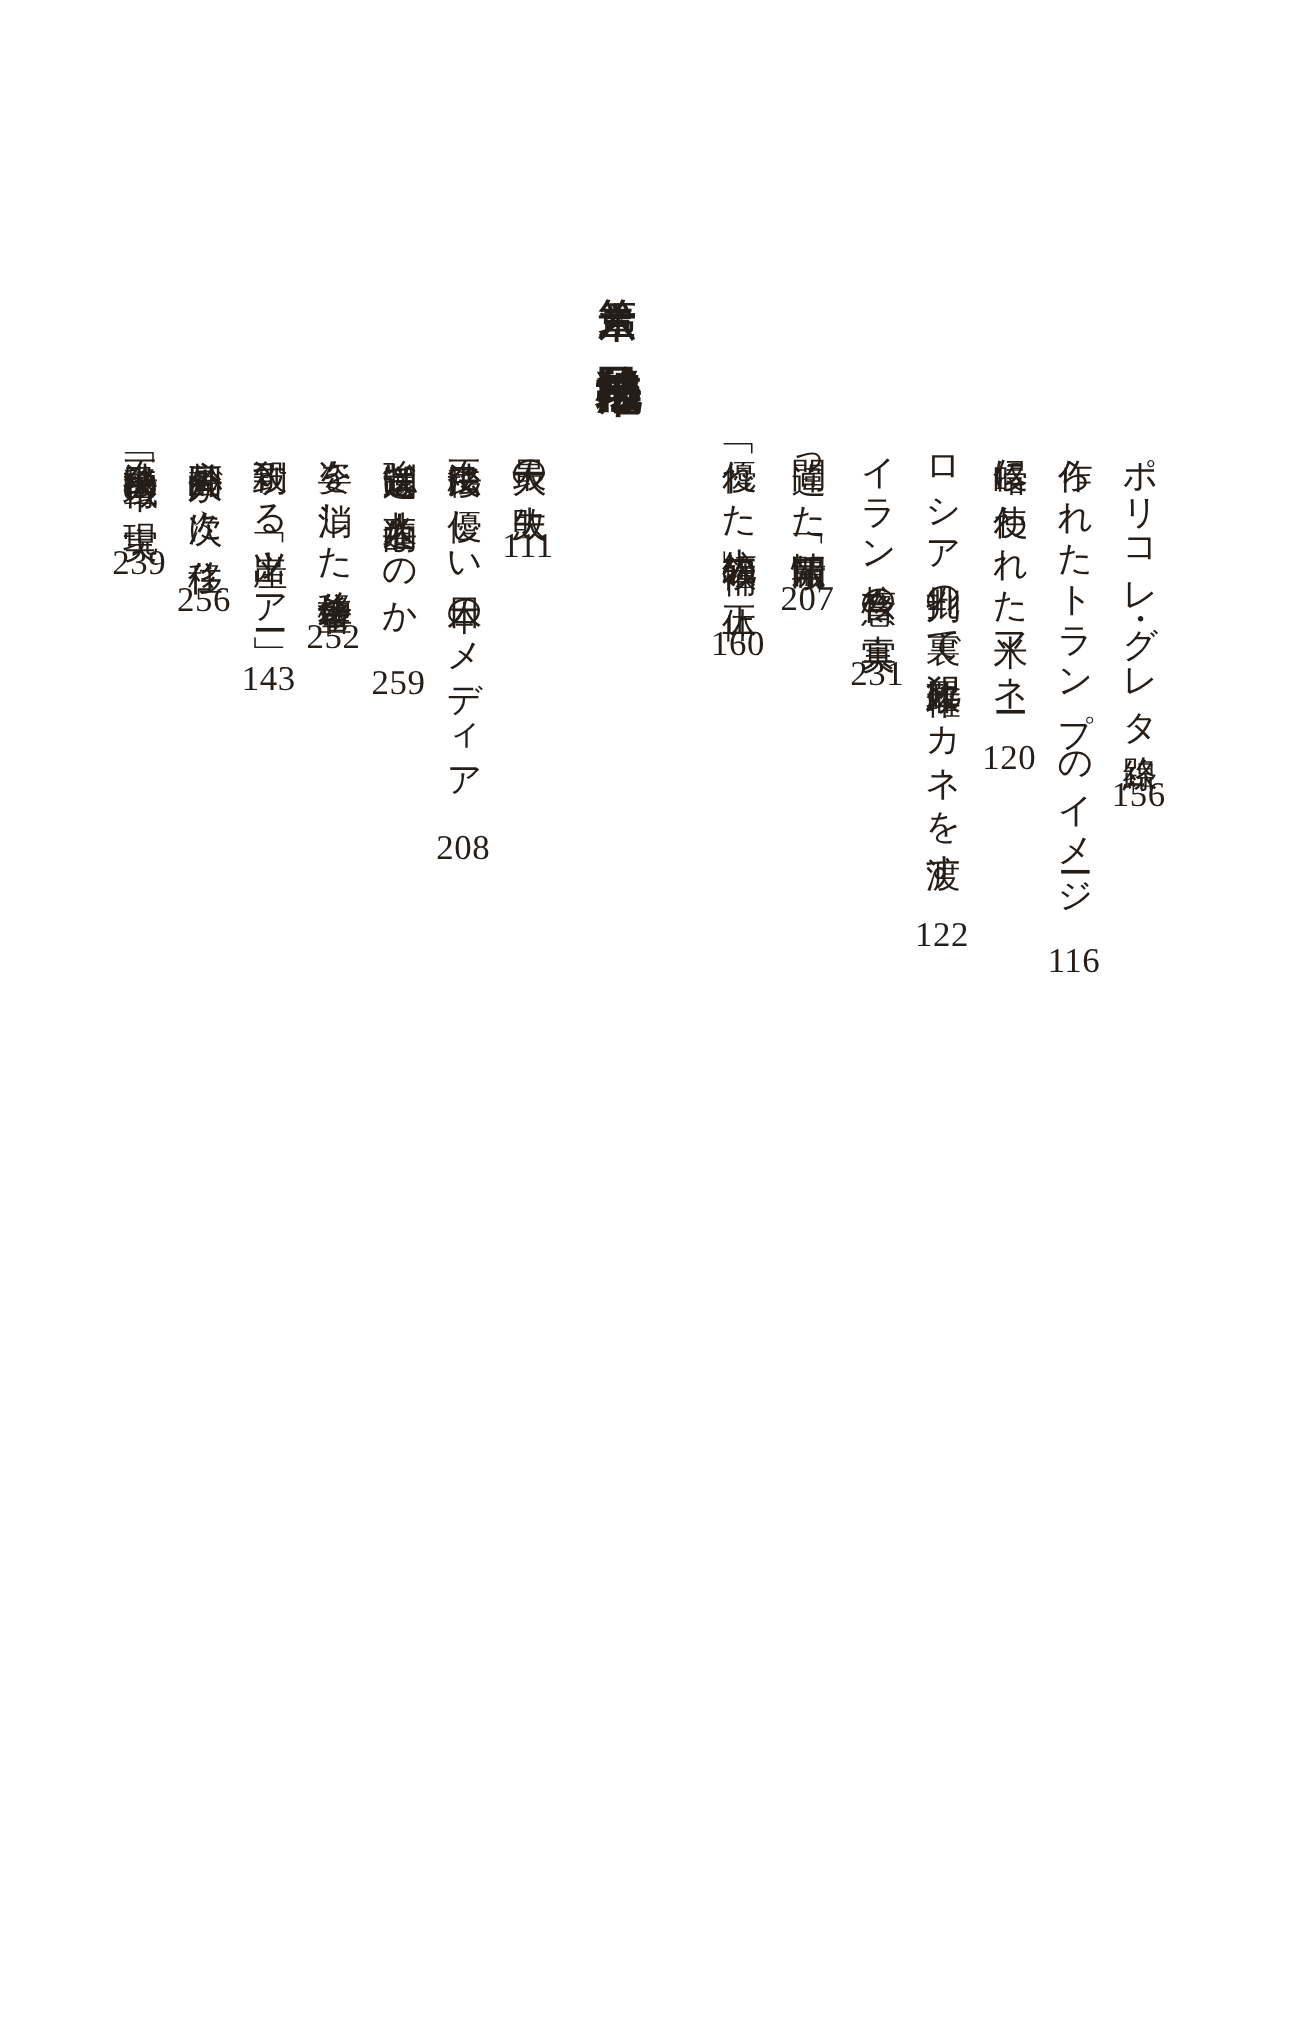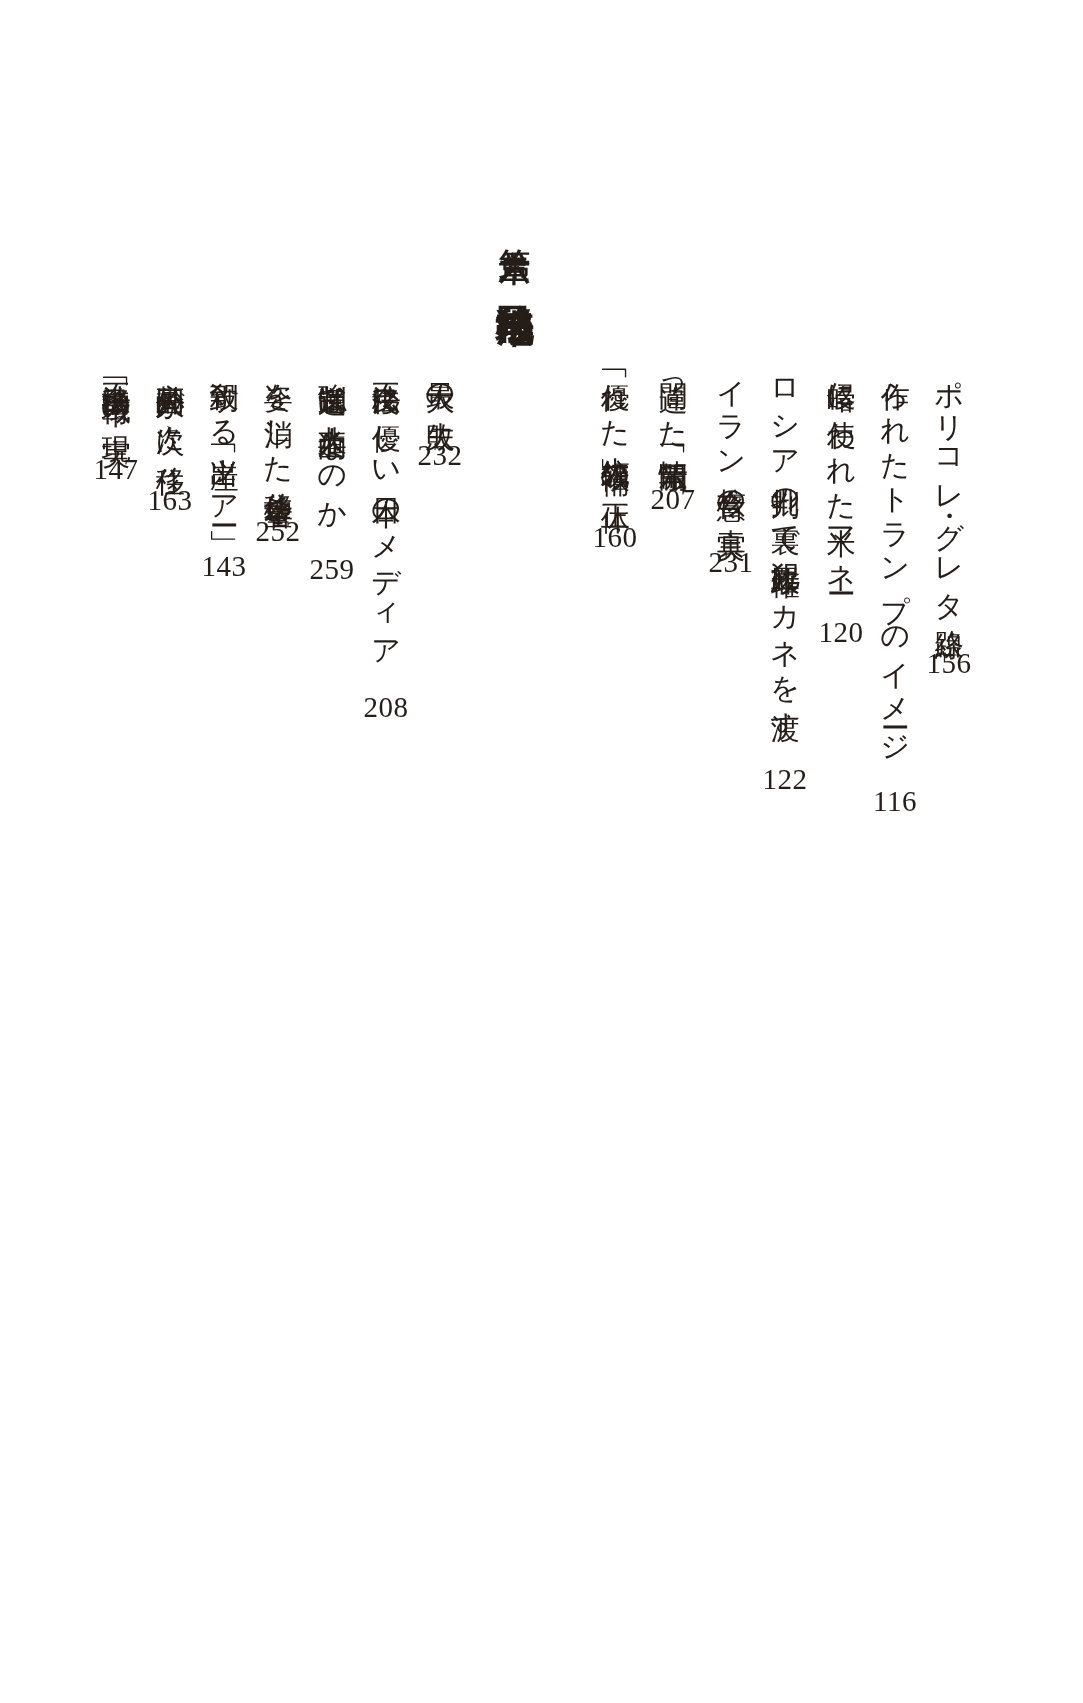--- a/index.html
+++ b/index.html
@@ -101,40 +101,40 @@
     <span class="pnum">160</span>
   </div>
 
   <div class="heading-col">
     <span class="chapter-number">第六章</span>
     <span class="chapter-title">移民無法地帯</span>
   </div>
 
   <div class="col" style="left:414px">
     <span class="vtext">最大の失敗</span>
-    <span class="pnum">232</span>
+    <span class="pnum">111</span>
   </div>
   <div class="col" style="left:360px">
     <span class="vtext">不法移民に優しい日本のメディア</span>
     <span class="pnum">208</span>
   </div>
   <div class="col" style="left:306px">
     <span class="vtext">強制送還は非人道的なのか</span>
     <span class="pnum">259</span>
   </div>
   <div class="col" style="left:252px">
     <span class="vtext">姿を消した移住希望者</span>
     <span class="pnum">252</span>
   </div>
   <div class="col" style="left:198px">
     <span class="vtext">殺到する「出産ツアー」</span>
     <span class="pnum">143</span>
   </div>
   <div class="col" style="left:144px">
     <span class="vtext">高齢外国人が次々に移住</span>
-    <span class="pnum">163</span>
+    <span class="pnum">256</span>
   </div>
   <div class="col" style="left:90px">
     <span class="vtext">不法移民「聖域市」の現実</span>
-    <span class="pnum">147</span>
+    <span class="pnum">239</span>
   </div>
 
 </div>
 
 </body></html>

